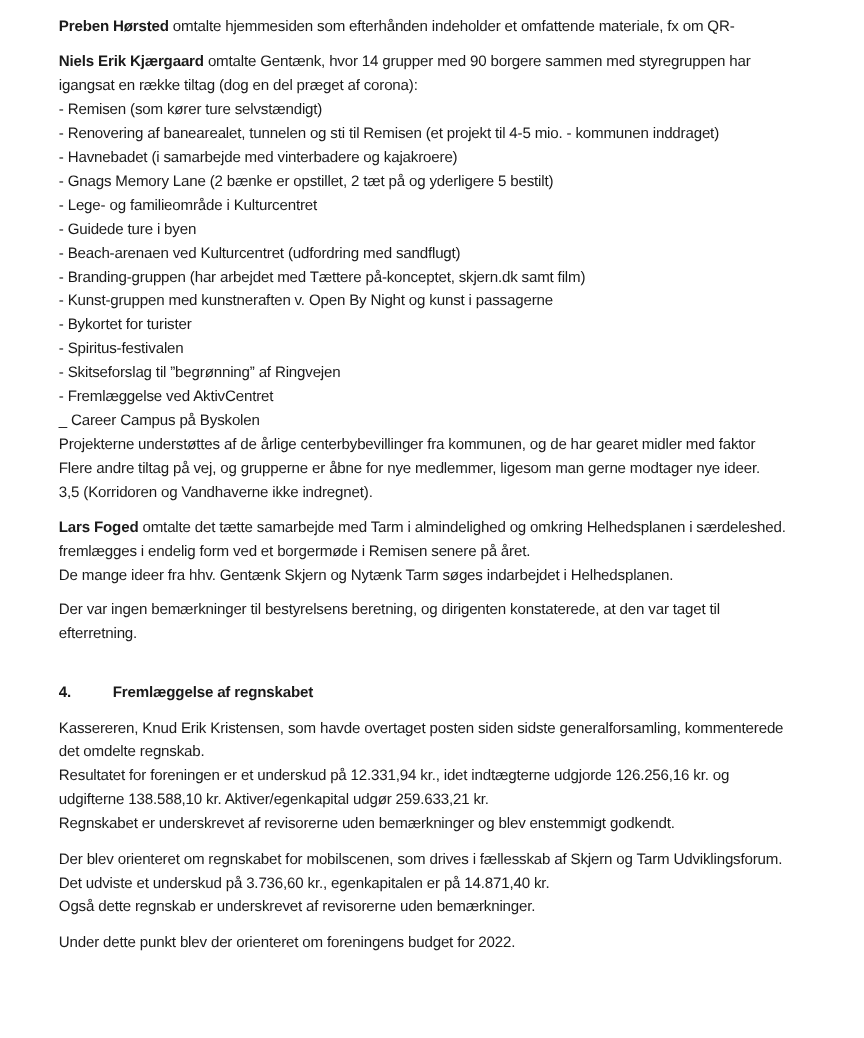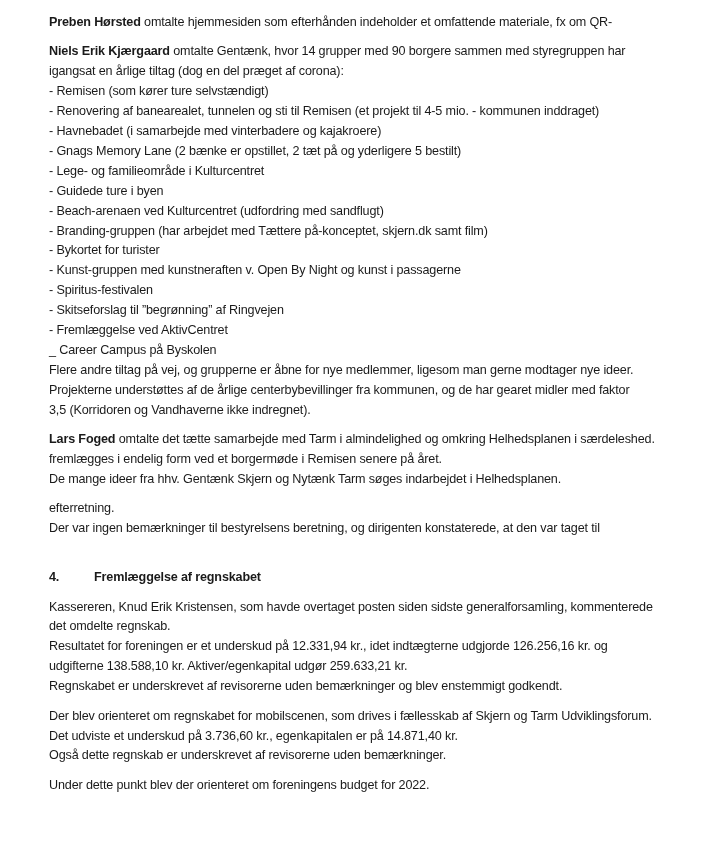--- a/index.html
+++ b/index.html
@@ -20,55 +20,55 @@
 <div class="page">
 
   <p class="para">
     <span class="line"><span class="bold">Preben Hørsted</span><span> omtalte hjemmesiden som efterhånden indeholder et omfattende materiale, fx om QR-</span></span>
   </p>
 
   <div class="gap"></div>
 
   <div class="para">
     <span class="line"><span class="bold">Niels Erik Kjærgaard</span><span> omtalte Gentænk, hvor 14 grupper med 90 borgere sammen med styregruppen har</span></span>
-    <span class="line">igangsat en årlige tiltag (dog en del præget af corona):</span>
+    <span class="line">igangsat en række tiltag (dog en del præget af corona):</span>
     <div>
       <span class="line">- Remisen (som kører ture selvstændigt)</span>
       <span class="line">- Renovering af banearealet, tunnelen og sti til Remisen (et projekt til 4-5 mio. - kommunen inddraget)</span>
       <span class="line">- Havnebadet (i samarbejde med vinterbadere og kajakroere)</span>
       <span class="line">- Gnags Memory Lane (2 bænke er opstillet, 2 tæt på og yderligere 5 bestilt)</span>
       <span class="line">- Lege- og familieområde i Kulturcentret</span>
       <span class="line">- Guidede ture i byen</span>
       <span class="line">- Beach-arenaen ved Kulturcentret (udfordring med sandflugt)</span>
       <span class="line">- Branding-gruppen (har arbejdet med Tættere på-konceptet, skjern.dk samt film)</span>
+      <span class="line">- Kunst-gruppen med kunstneraften v. Open By Night og kunst i passagerne</span>
       <span class="line">- Bykortet for turister</span>
-      <span class="line">- Kunst-gruppen med kunstneraften v. Open By Night og kunst i passagerne</span>
       <span class="line">- Spiritus-festivalen</span>
       <span class="line">- Skitseforslag til ”begrønning” af Ringvejen</span>
       <span class="line">- Fremlæggelse ved AktivCentret</span>
       <span class="line">_ Career Campus på Byskolen</span>
     </div>
+    <span class="line">Projekterne understøttes af de årlige centerbybevillinger fra kommunen, og de har gearet midler med faktor</span>
     <span class="line">Flere andre tiltag på vej, og grupperne er åbne for nye medlemmer, ligesom man gerne modtager nye ideer.</span>
-    <span class="line">Projekterne understøttes af de årlige centerbybevillinger fra kommunen, og de har gearet midler med faktor</span>
     <span class="line">3,5 (Korridoren og Vandhaverne ikke indregnet).</span>
   </div>
 
   <div class="gap"></div>
 
   <p class="para">
     <span class="line"><span class="bold">Lars Foged</span><span> omtalte det tætte samarbejde med Tarm i almindelighed og omkring Helhedsplanen i særdeleshed.</span></span>
     <span class="line">fremlægges i endelig form ved et borgermøde i Remisen senere på året.</span>
     <span class="line">De mange ideer fra hhv. Gentænk Skjern og Nytænk Tarm søges indarbejdet i Helhedsplanen.</span>
   </p>
 
   <div class="gap"></div>
 
   <p class="para">
+    <span class="line">Der var ingen bemærkninger til bestyrelsens beretning, og dirigenten konstaterede, at den var taget til</span>
     <span class="line">efterretning.</span>
-    <span class="line">Der var ingen bemærkninger til bestyrelsens beretning, og dirigenten konstaterede, at den var taget til</span>
   </p>
 
   <div class="gap-lg"></div>
 
   <div class="heading">
     <span class="num">4.</span>
     <span>Fremlæggelse af regnskabet</span>
   </div>
 
   <div class="gap"></div>

